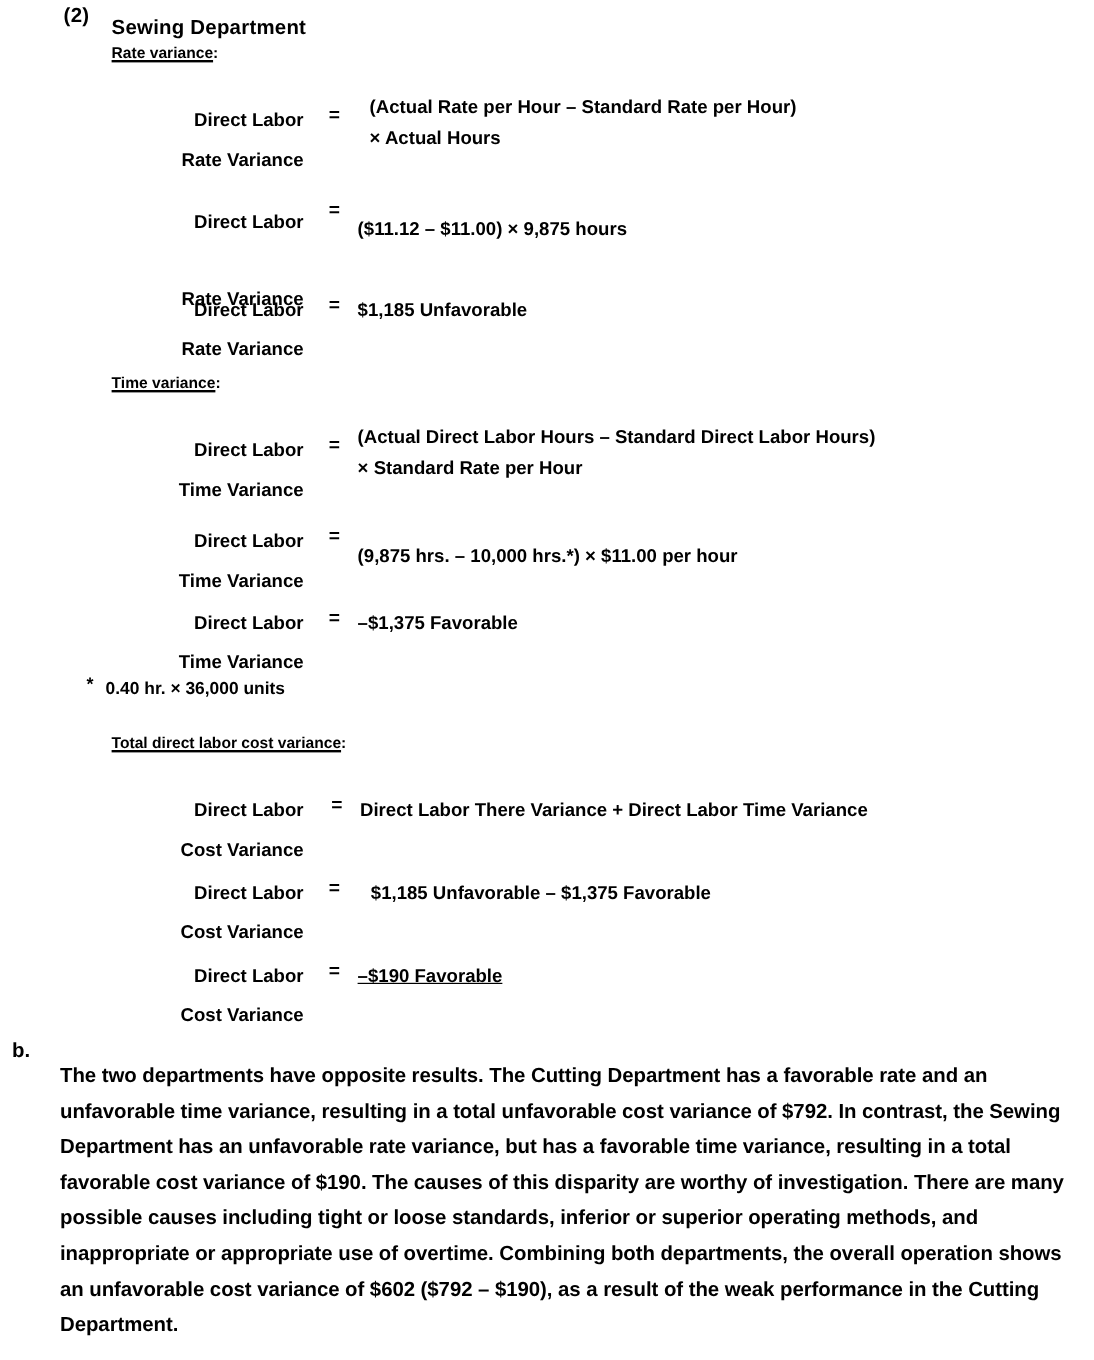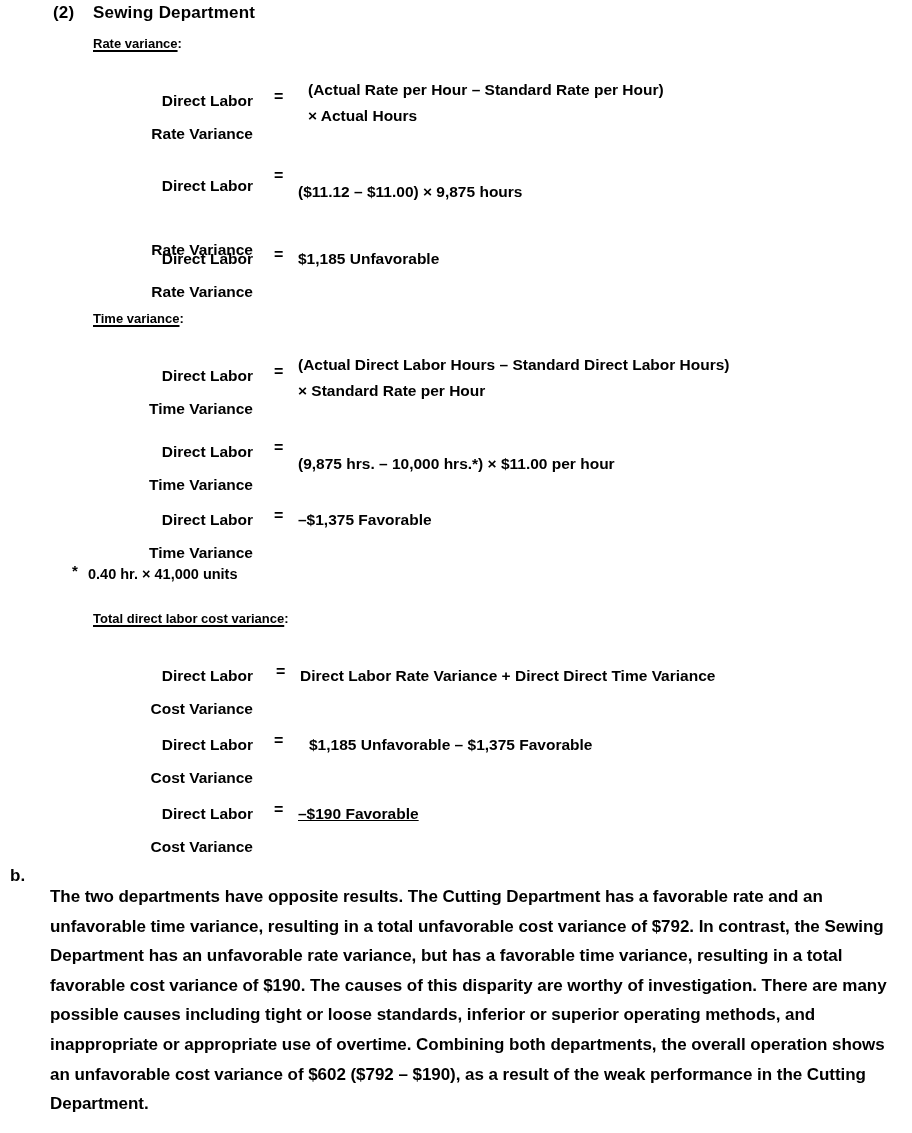--- a/index.html
+++ b/index.html
@@ -124,21 +124,21 @@
     line-height: 29.6px;
     text-align: left;
     letter-spacing: -0.05px;
     margin-top: 16px;
   }
 </style>
 </head>
 <body>
 
 <div class="numlabel" style="left:53px; top:3px;">(2)</div>
-<div class="sec-title" style="left:93px; top:3px;">Sewing Department</div>
+<div class="sec-title" style="left:93px; top:13px;">Sewing Department</div>
 
 <div class="sub-head" style="left:93px; top:36px;">
   <span class="u">Rate variance</span><span>:</span>
 </div>
 
 <div class="formula blk" style="top:78px; height:50px;">
   <div class="lhs">
     <span class="l1">Direct Labor</span>
     <span class="l2">Rate Variance</span>
   </div>
@@ -204,35 +204,35 @@
     <span class="l2">Time Variance</span>
   </div>
   <div class="eq" style="left:211px; top:10px;">=</div>
   <div class="rhs" style="left:235px; top:10px;">
     <span class="r1">–$1,375 Favorable</span>
   </div>
 </div>
 
 <div class="footnote" style="left:72px; top:566px;">
   <span class="star">*</span>
-  <span class="ftext">0.40 hr. × 41,000 units</span>
+  <span class="ftext">0.40 hr. × 36,000 units</span>
 </div>
 
 <div class="sub-head" style="left:93px; top:611px;">
   <span class="u">Total direct labor cost variance</span><span>:</span>
 </div>
 
 <div class="formula blk" style="top:653px; height:50px;">
   <div class="lhs">
     <span class="l1">Direct Labor</span>
     <span class="l2">Cost Variance</span>
   </div>
   <div class="eq" style="left:213px; top:10px;">=</div>
   <div class="rhs" style="left:237px; top:10px;">
-    <span class="r1">Direct Labor Rate Variance + Direct Direct Time Variance</span>
+    <span class="r1">Direct Labor There Variance + Direct Labor Time Variance</span>
   </div>
 </div>
 
 <div class="formula blk" style="top:722px; height:50px;">
   <div class="lhs">
     <span class="l1">Direct Labor</span>
     <span class="l2">Cost Variance</span>
   </div>
   <div class="eq" style="left:211px; top:10px;">=</div>
   <div class="rhs" style="left:246px; top:10px;">

